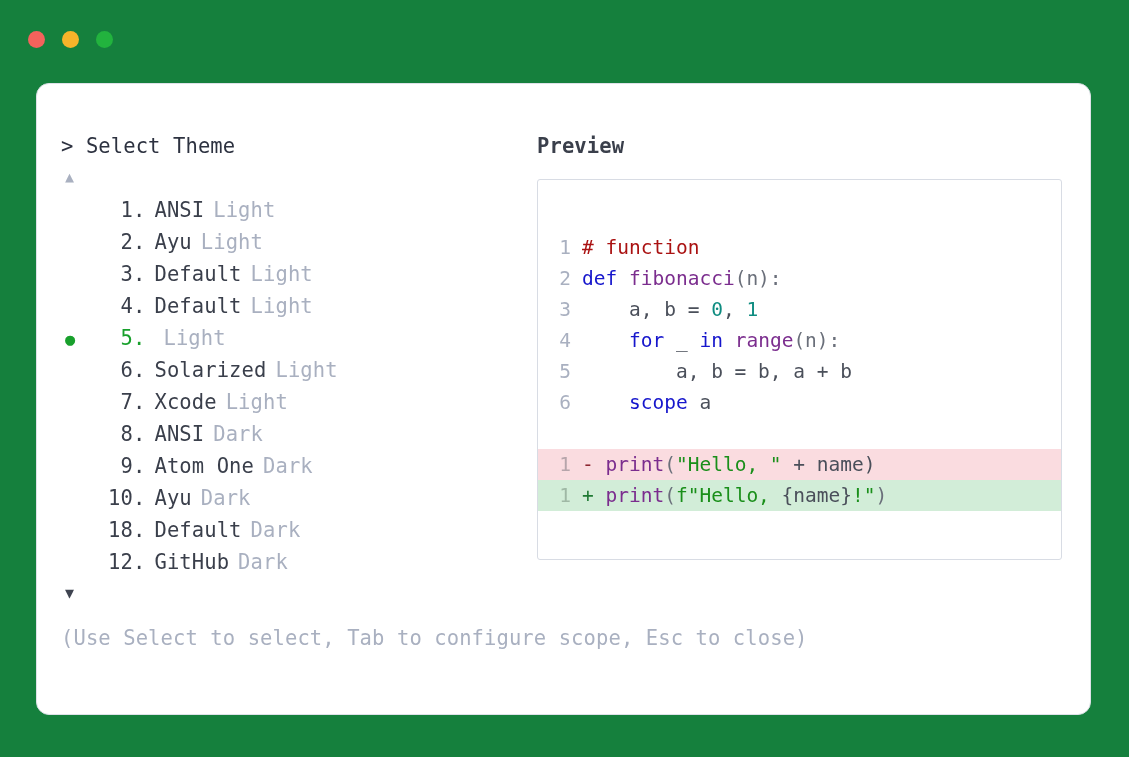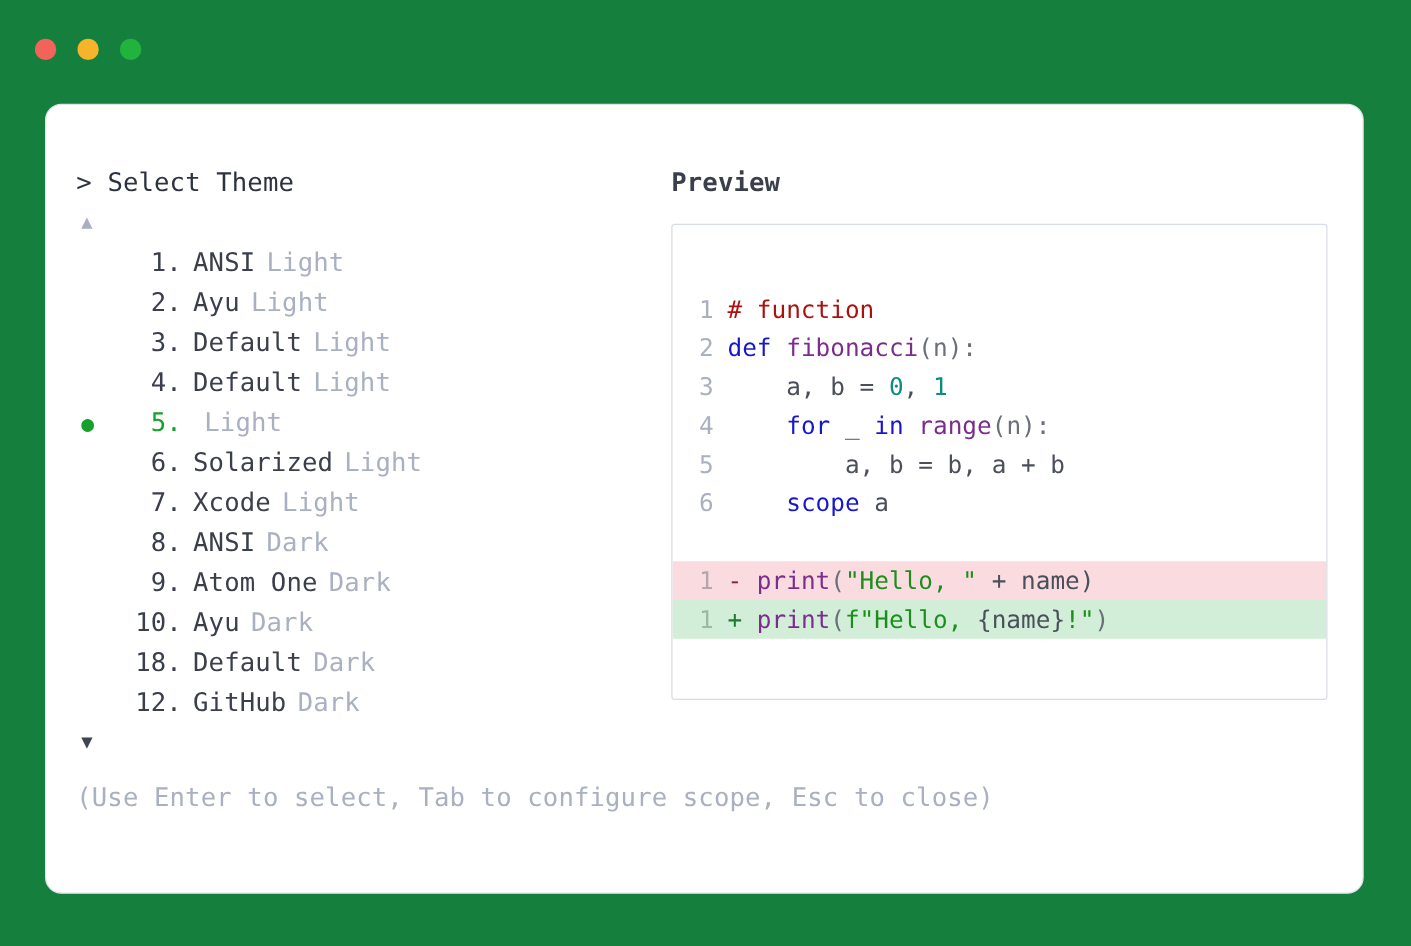--- a/index.html
+++ b/index.html
@@ -273,18 +273,18 @@
             <div class="code-line"><span class="ln">3</span><span class="code-text"><span class="t-plain">    a, b = </span><span class="t-number">0</span><span class="t-plain">, </span><span class="t-number">1</span></span></div>
             <div class="code-line"><span class="ln">4</span><span class="code-text"><span class="t-plain">    </span><span class="t-keyword">for</span><span class="t-plain"> _ </span><span class="t-keyword">in</span><span class="t-plain"> </span><span class="t-func">range</span><span class="t-punct">(n):</span></span></div>
             <div class="code-line"><span class="ln">5</span><span class="code-text"><span class="t-plain">        a, b = b, a + b</span></span></div>
             <div class="code-line"><span class="ln">6</span><span class="code-text"><span class="t-plain">    </span><span class="t-keyword">scope</span><span class="t-plain"> a</span></span></div>
             <div class="code-line blank"><span class="ln"></span></div>
             <div class="code-line diff-del"><span class="ln">1</span><span class="code-text"><span class="diff-marker">- </span><span class="t-func">print</span><span class="t-punct">(</span><span class="t-string">"Hello, "</span><span class="t-plain"> + name)</span></span></div>
             <div class="code-line diff-add"><span class="ln">1</span><span class="code-text"><span class="diff-marker">+ </span><span class="t-func">print</span><span class="t-punct">(</span><span class="t-string">f"Hello, </span><span class="t-plain">{name}</span><span class="t-string">!"</span><span class="t-punct">)</span></span></div>
           </div>
       </div>
 
-      <div class="footer-hint">(Use Enter to select, Tab to configure scope, Esc to close)</div>
+      <div class="footer-hint">(Use Select to select, Tab to configure scope, Esc to close)</div>
 
     </div>
   </div>
 
 </div>
 
 </body></html>

